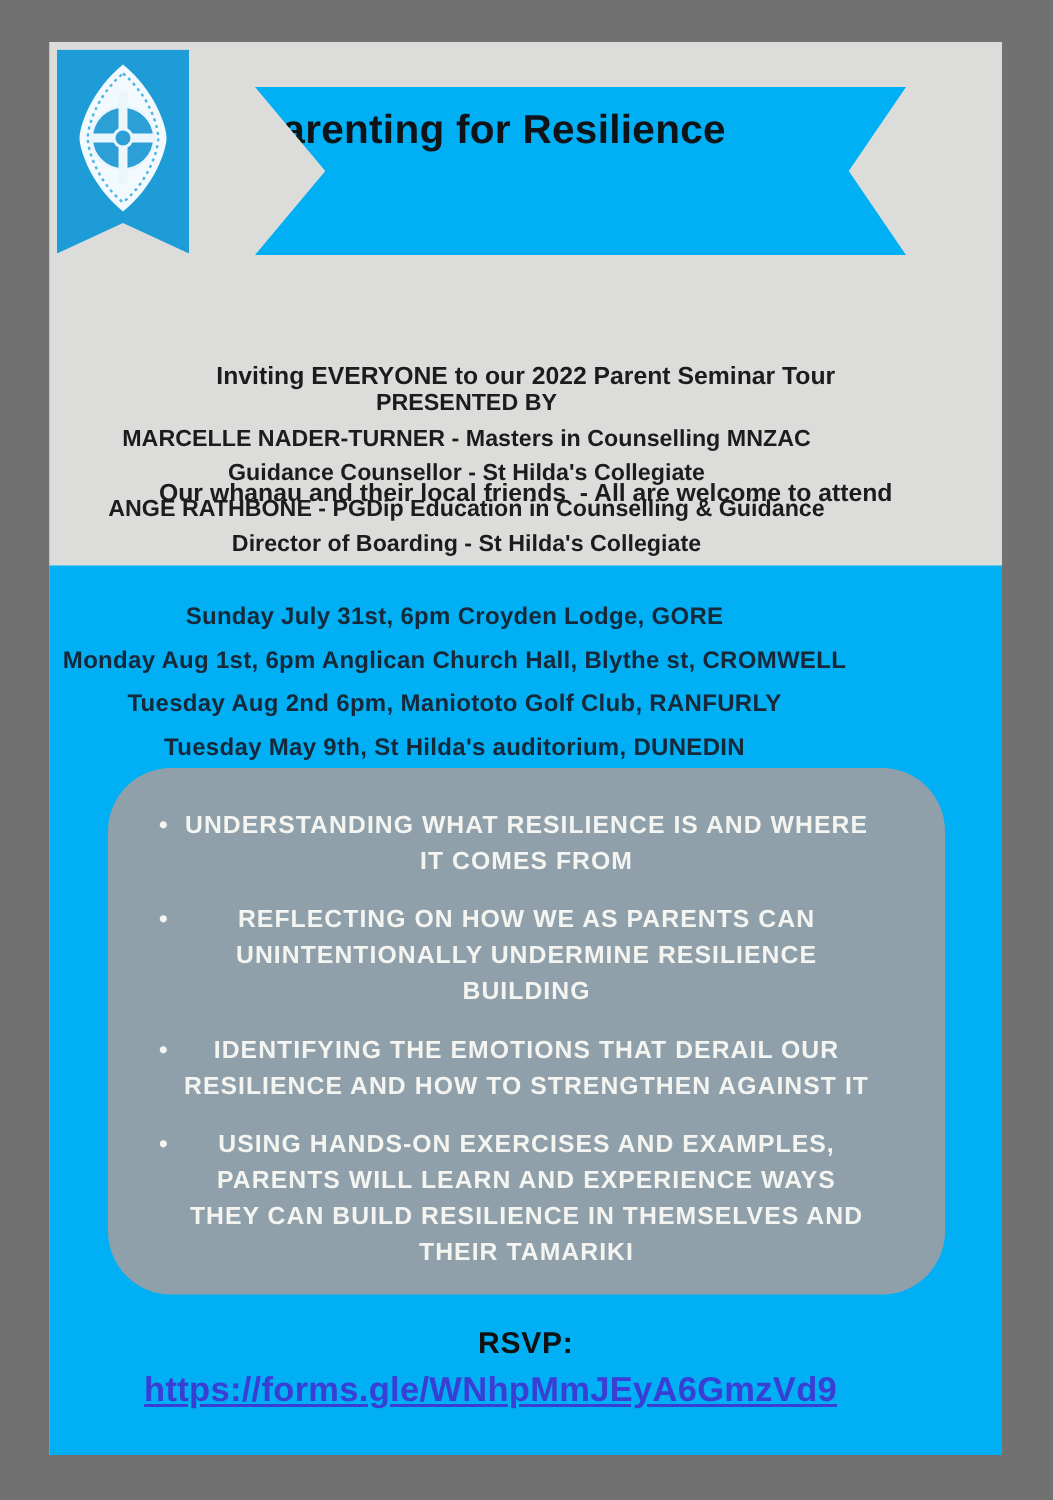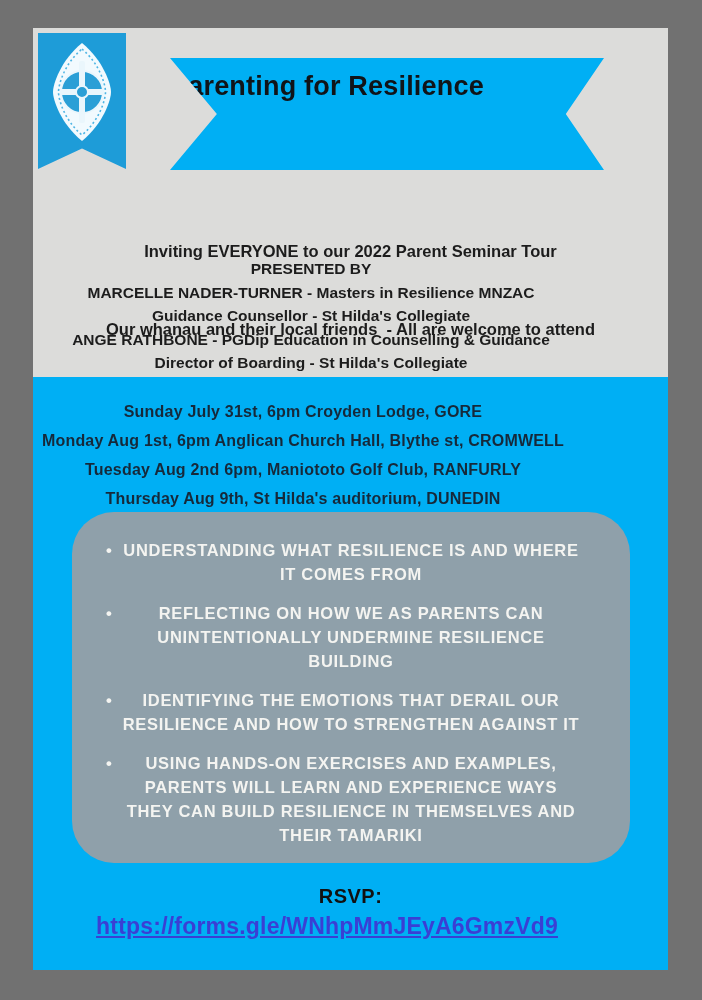--- a/index.html
+++ b/index.html
@@ -102,35 +102,35 @@
       <div class="banner-amp">&amp;</div>
     </div>
 
     <div class="intro">
       <div>Inviting EVERYONE to our 2022 Parent Seminar Tour</div>
       <div>Our whanau and their local friends  - All are welcome to attend</div>
     </div>
 
     <div class="presenters">
       <div>PRESENTED BY</div>
-      <div>MARCELLE NADER-TURNER - Masters in Resilience MNZAC</div>
+      <div>MARCELLE NADER-TURNER - Masters in Counselling MNZAC</div>
       <div>Guidance Counsellor - St Hilda's Collegiate</div>
       <div>ANGE RATHBONE - PGDip Education in Counselling &amp; Guidance</div>
       <div>Director of Boarding - St Hilda's Collegiate</div>
     </div>
 
   </div>
 
   <div class="blue-section">
 
     <div class="dates">
       <div>Sunday July 31st, 6pm Croyden Lodge, GORE</div>
       <div>Monday Aug 1st, 6pm Anglican Church Hall, Blythe st, CROMWELL</div>
       <div>Tuesday Aug 2nd 6pm, Maniototo Golf Club, RANFURLY</div>
-      <div>Thursday Aug 9th, St Hilda's auditorium, DUNEDIN</div>
+      <div>Tuesday May 9th, St Hilda's auditorium, DUNEDIN</div>
     </div>
 
     <div class="topics-box">
       <div class="topic">
         <span class="bullet">•</span>
         <span class="topic-text">UNDERSTANDING WHAT RESILIENCE IS AND WHERE IT COMES FROM</span>
       </div>
       <div class="topic">
         <span class="bullet">•</span>
         <span class="topic-text">REFLECTING ON HOW WE AS PARENTS CAN UNINTENTIONALLY UNDERMINE RESILIENCE BUILDING</span>

